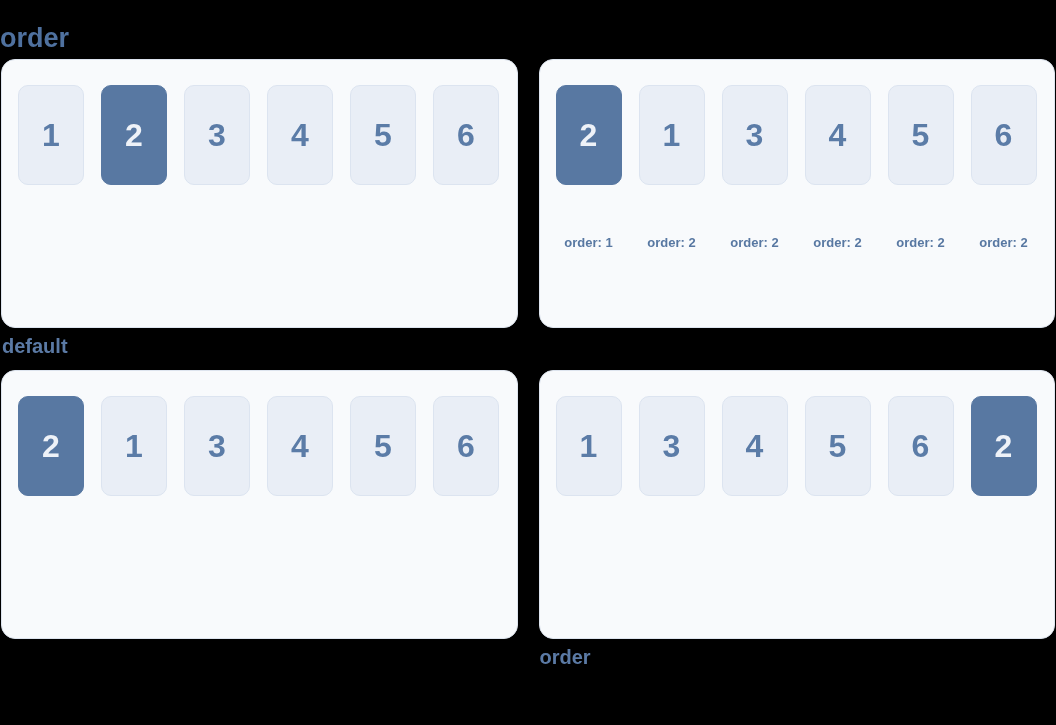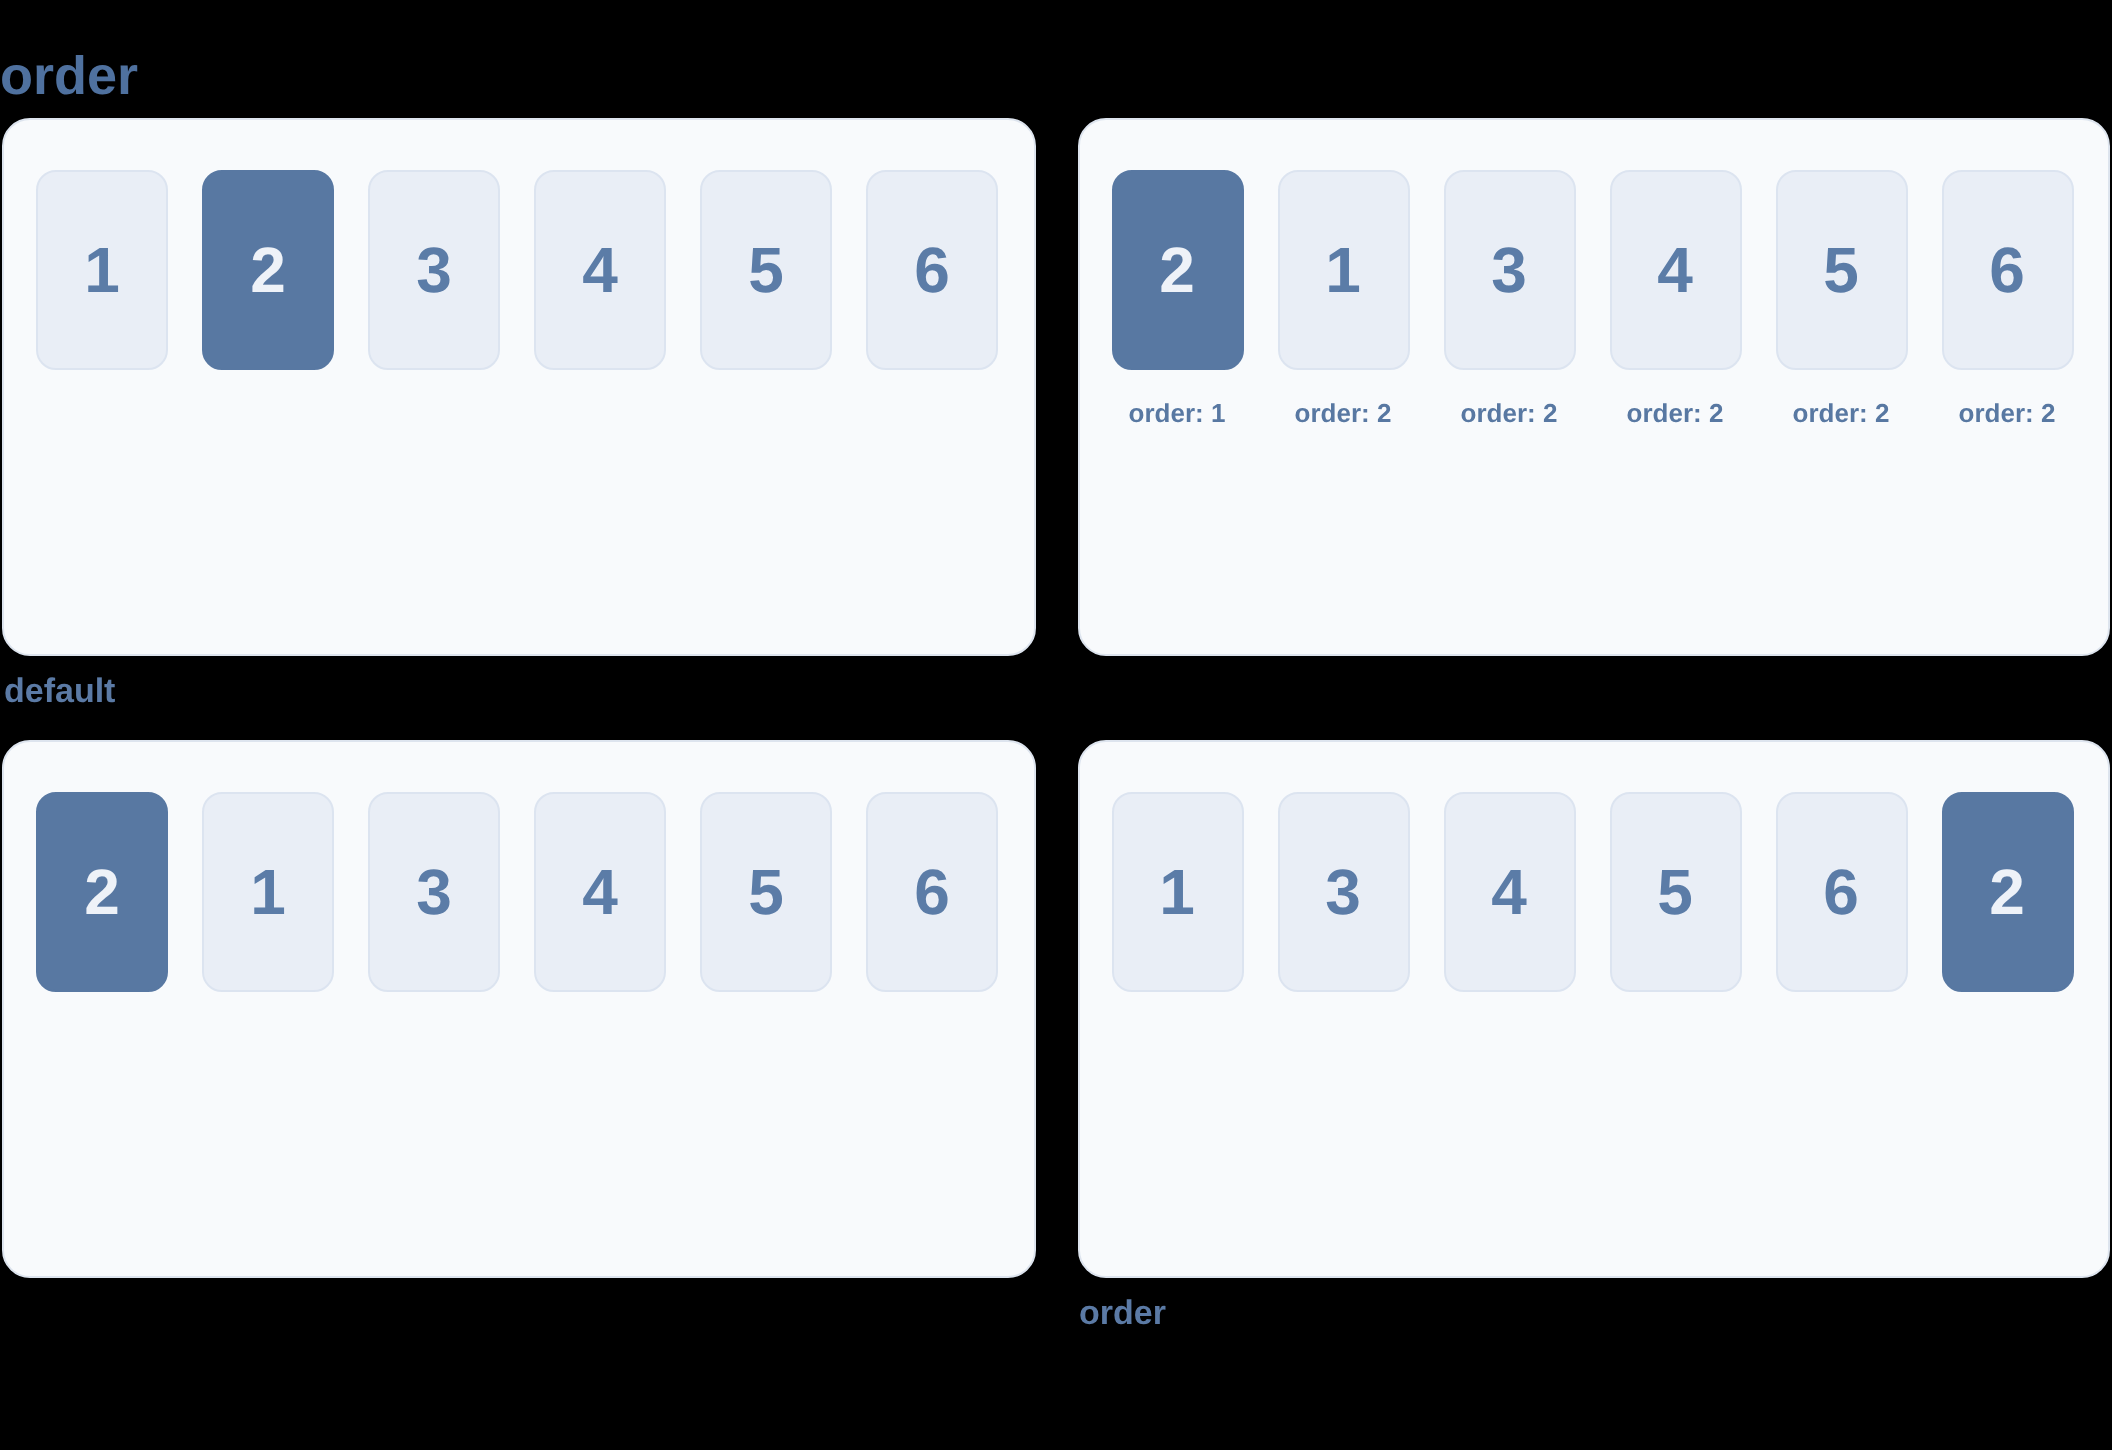--- a/index.html
+++ b/index.html
@@ -85,26 +85,27 @@
   .item.highlight {
     background: var(--highlight-bg);
     border-color: var(--highlight-bg);
     color: var(--highlight-text);
   }
   .order-label {
     font-size: 13px;
     font-weight: 600;
     color: var(--order-label-text);
     white-space: nowrap;
+    margin-top: 36px;
   }
   figcaption.caption {
     margin: 8px 0 0 1px;
     height: 20px;
     line-height: 20px;
-    font-size: 17px;
+    font-size: 20px;
     font-weight: 600;
     color: var(--caption-text);
   }
 </style>
 </head>
 <body>
 
 <main>
   <h1 class="page-title">order</h1>
 

